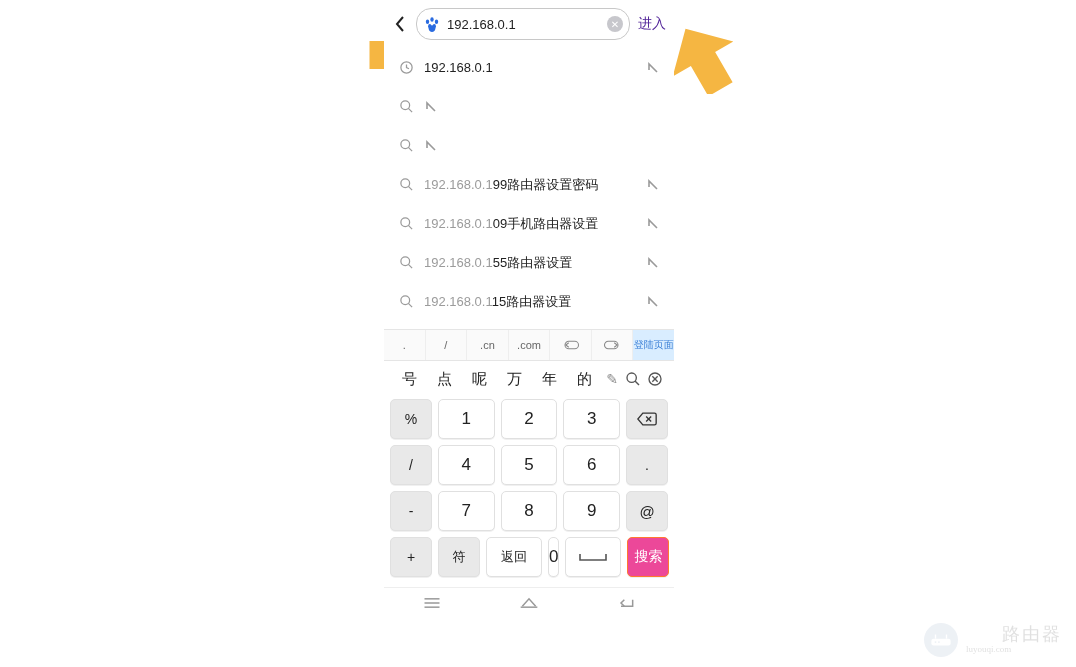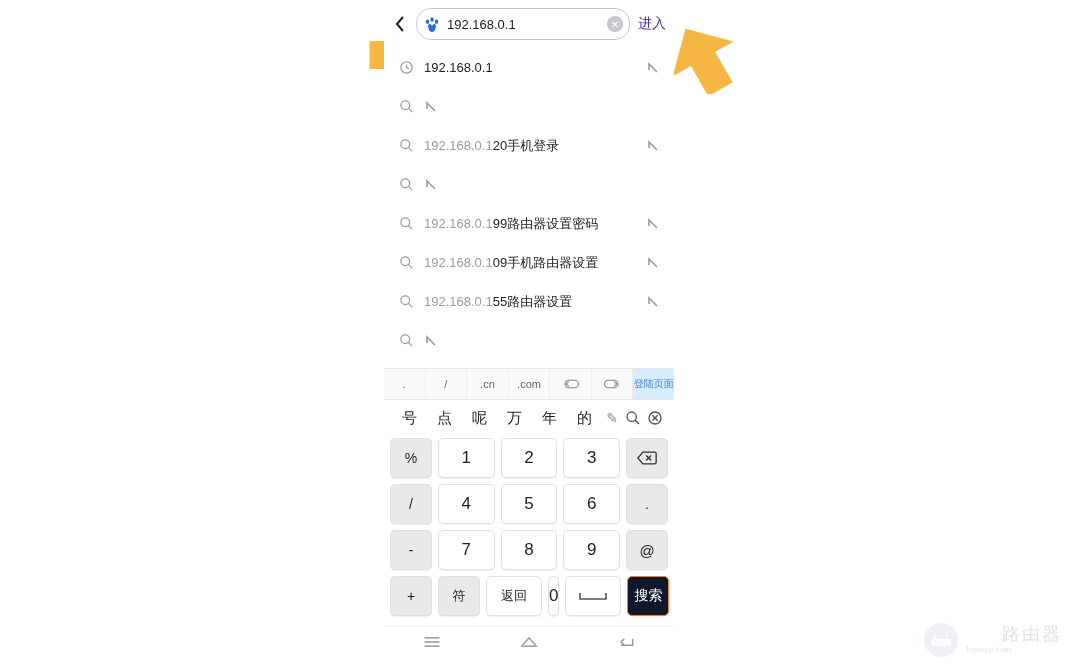--- a/index.html
+++ b/index.html
@@ -36,21 +36,21 @@
   .predrow .mag{width:22px;display:flex;align-items:center;justify-content:center;}
   .predrow .mag svg{width:16px;height:16px;color:#555;}
   .predrow .del{width:22px;display:flex;align-items:center;justify-content:center;}
   .predrow .del svg{width:16px;height:16px;color:#555;}
   
   .keypad{padding:2px 6px 4px 6px;}
   .krow{display:flex;gap:6px;margin-bottom:6px;}
   .key{flex:1;height:38px;border-radius:5px;background:#fff;border:1px solid #e0e0e0;display:flex;align-items:center;justify-content:center;font-size:17px;color:#222;box-shadow:0 1px 0 rgba(0,0,0,.06);}
   .key.side{flex:0 0 40px;background:#e9e9e9;font-size:14px;}
   .key.side.small{font-size:13px;}
-  .key.search{background:#0f172a;color:#fff;font-size:14px;border-color:#ff7a2e;}
+  .key.search{background:#ec4899;color:#fff;font-size:14px;border-color:#ff7a2e;}
   .key.bksp svg{width:20px;height:14px;color:#333;}
   .key.space{flex:1;}
   .key.space svg{width:30px;height:10px;color:#555;}
   .key.at{font-size:15px;}
   
   .navbar{display:flex;height:30px;border-top:1px solid #eee;}
   .navbar>div{flex:1;display:flex;align-items:center;justify-content:center;color:#999;}
   .navbar svg{width:20px;height:14px;}
   
   .arrow-annot{position:absolute;width:70px;height:70px;}
@@ -128,34 +128,20 @@
             <line x1="15" y1="15" x2="21" y2="21" stroke="#9a9a9a" stroke-width="2"></line>
           </svg>
         </span>
       <span class="sugarrow">
           <svg viewBox="0 0 12 12">
             <polyline points="10,10 2,2 2,8 M2,2 8,2" fill="none" stroke="#9a9a9a" stroke-width="1.6"></polyline>
           </svg>
         </span>
     </div>
 
-    <div class="sugrow">
-      <span class="sugicon">
-          <svg viewBox="0 0 24 24">
-            <circle cx="10" cy="10" r="7" fill="none" stroke="#9a9a9a" stroke-width="2"></circle>
-            <line x1="15" y1="15" x2="21" y2="21" stroke="#9a9a9a" stroke-width="2"></line>
-          </svg>
-        </span>
-      <span class="sugtext"><span class="pre">192.168.0.1</span><span>20手机登录</span></span>
-      <span class="sugarrow">
-          <svg viewBox="0 0 12 12">
-            <polyline points="10,10 2,2 2,8 M2,2 8,2" fill="none" stroke="#9a9a9a" stroke-width="1.6"></polyline>
-          </svg>
-        </span>
-    </div>
 
     <div class="sugrow">
       <span class="sugicon">
           <svg viewBox="0 0 24 24">
             <circle cx="10" cy="10" r="7" fill="none" stroke="#9a9a9a" stroke-width="2"></circle>
             <line x1="15" y1="15" x2="21" y2="21" stroke="#9a9a9a" stroke-width="2"></line>
           </svg>
         </span>
       <span class="sugarrow">
           <svg viewBox="0 0 12 12">
@@ -209,20 +195,21 @@
         </span>
     </div>
 
     <div class="sugrow">
       <span class="sugicon">
           <svg viewBox="0 0 24 24">
             <circle cx="10" cy="10" r="7" fill="none" stroke="#9a9a9a" stroke-width="2"></circle>
             <line x1="15" y1="15" x2="21" y2="21" stroke="#9a9a9a" stroke-width="2"></line>
           </svg>
         </span>
+      <span class="sugtext"><span class="pre">192.168.0.1</span><span>15路由器设置</span></span>
       <span class="sugarrow">
           <svg viewBox="0 0 12 12">
             <polyline points="10,10 2,2 2,8 M2,2 8,2" fill="none" stroke="#9a9a9a" stroke-width="1.6"></polyline>
           </svg>
         </span>
     </div>
   </div>
 
   <div class="urlbar">
     <div>.</div>

